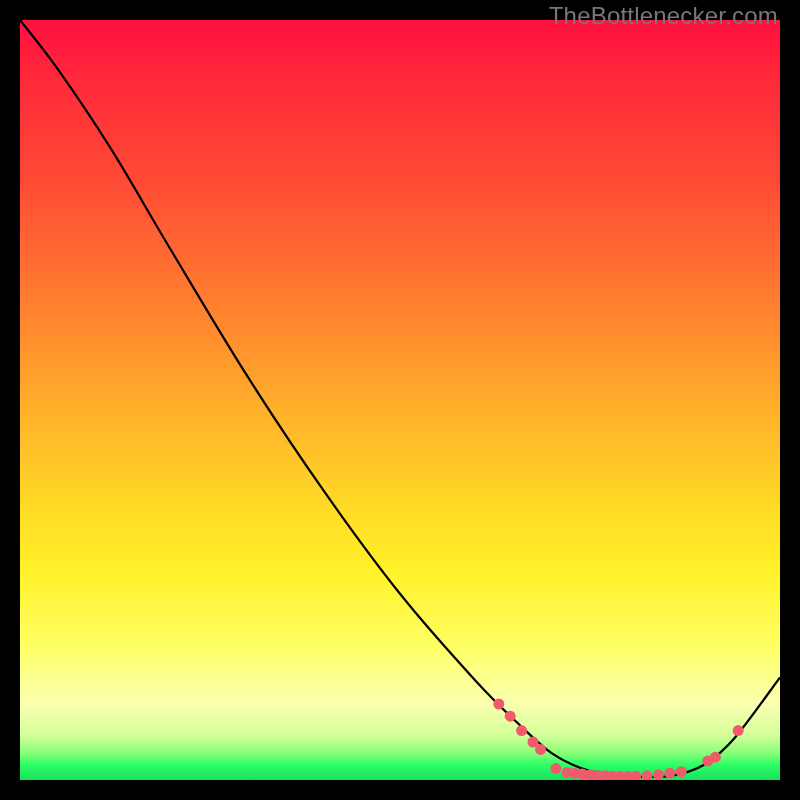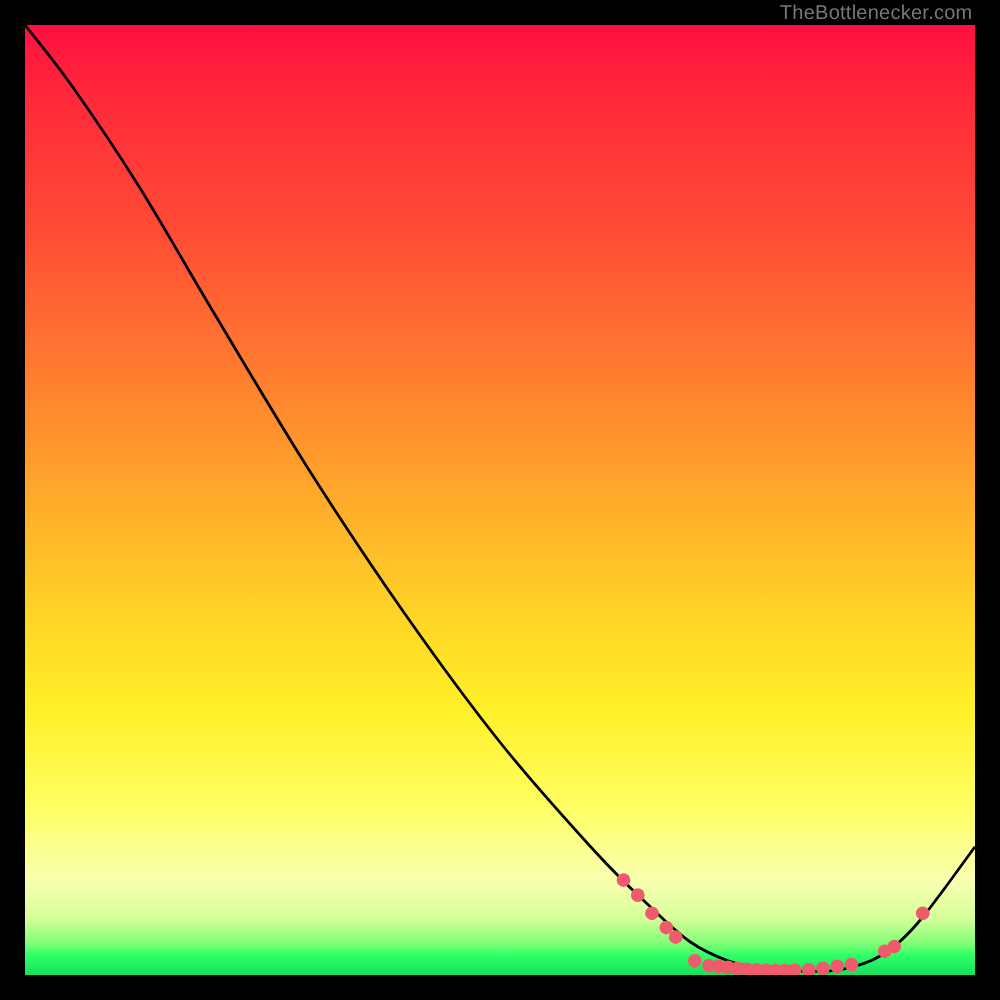--- a/index.html
+++ b/index.html
@@ -45,21 +45,21 @@
     left: 0;
     top: 0;
     width: 760px;
     height: 760px;
   }
   .watermark {
     position: absolute;
     top: 2px;
     right: 22px;
     font-family: Arial, Helvetica, sans-serif;
-    font-size: 16px;
+    font-size: 24px;
     color: #777;
     letter-spacing: 0.2px;
     user-select: none;
   }
 </style>
 </head>
 <body>
 
 <div class="stage">
   <div class="plot-area">

